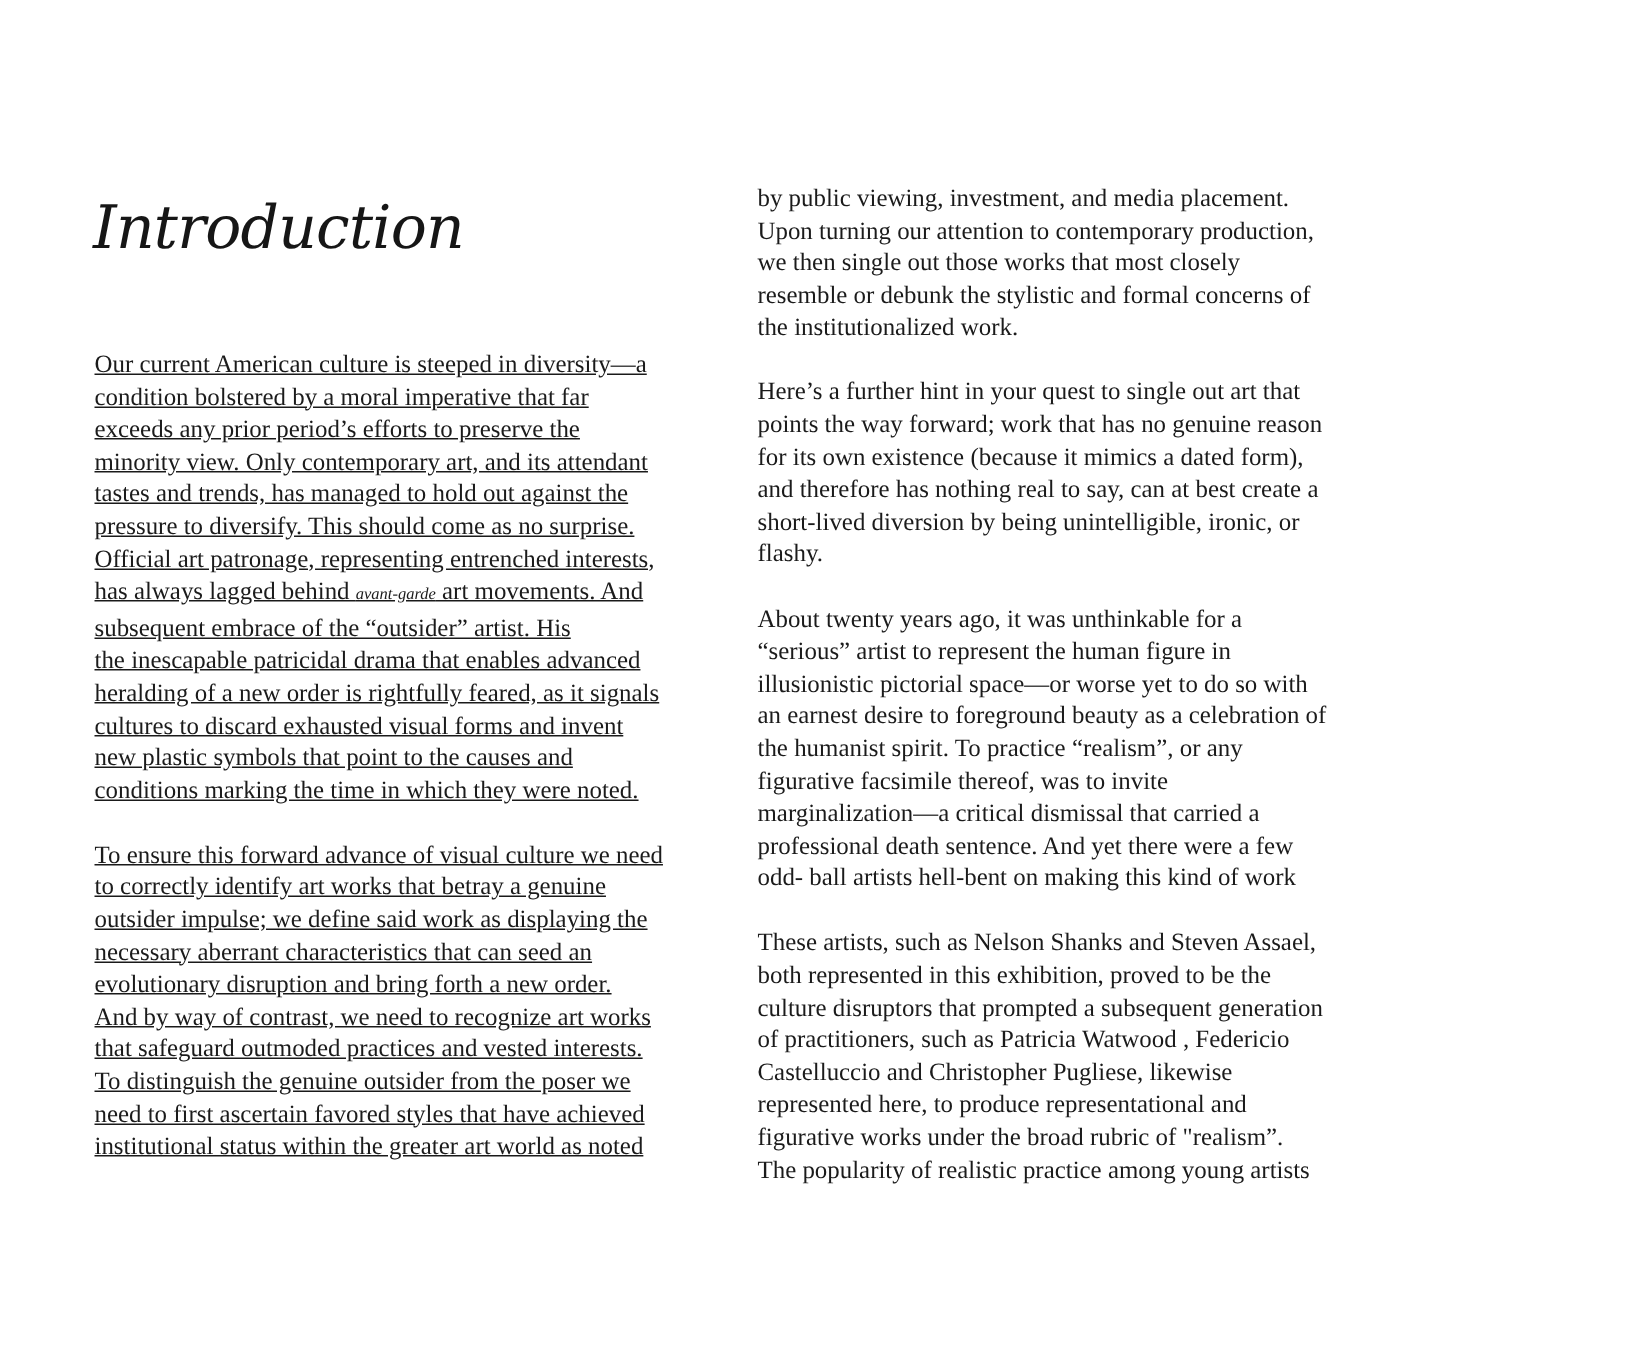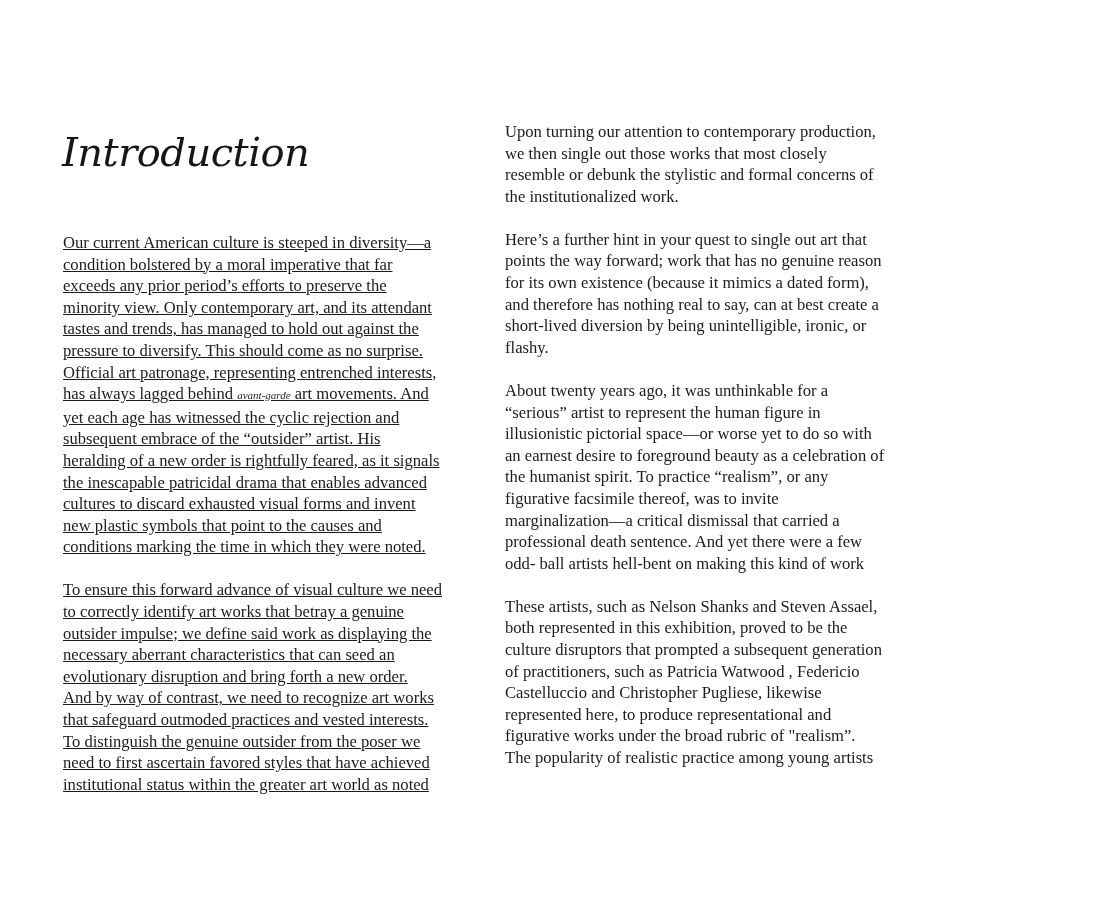--- a/index.html
+++ b/index.html
@@ -57,44 +57,44 @@
 <div class="column col-left">
   <p class="para">
     <span class="line">Our current American culture is steeped in diversity—a</span>
     <span class="line">condition bolstered by a moral imperative that far</span>
     <span class="line">exceeds any prior period’s efforts to preserve the</span>
     <span class="line">minority view.  Only contemporary art, and its attendant</span>
     <span class="line">tastes and trends, has managed to hold out against the</span>
     <span class="line">pressure to diversify.  This should come as no surprise.</span>
     <span class="line">Official art patronage, representing entrenched interests,</span>
     <span class="line"><span>has always lagged behind </span><i>avant-garde</i><span> art movements. And</span></span>
-    <span class="line">yet each age has witnessed the cyclic rejection and</span>
     <span class="line">subsequent embrace of the “outsider” artist. His</span>
+    <span class="line">the inescapable patricidal drama that enables advanced</span>
     <span class="line">heralding of a new order is rightfully feared, as it signals</span>
-    <span class="line">the inescapable patricidal drama that enables advanced</span>
     <span class="line">cultures to discard exhausted visual forms and invent</span>
     <span class="line">new plastic symbols that point to the causes and</span>
     <span class="line">conditions marking the time in which they were noted.</span>
   </p>
   <p class="para">
     <span class="line">To ensure this forward advance of visual culture we need</span>
     <span class="line">to correctly identify art works that betray a genuine</span>
     <span class="line">outsider impulse; we define said work as displaying the</span>
     <span class="line">necessary aberrant characteristics that can seed an</span>
     <span class="line">evolutionary disruption and bring forth a new order.</span>
     <span class="line">And by way of contrast, we need to recognize art works</span>
     <span class="line">that safeguard outmoded practices and vested interests.</span>
     <span class="line">To distinguish the genuine outsider from the poser we</span>
     <span class="line">need to first ascertain favored styles that have achieved</span>
     <span class="line">institutional status within the greater art world as noted</span>
   </p>
 </div>
 
 <div class="column col-right">
   <p class="para">
+    <span class="line">by public viewing, investment, and media placement.</span>
     <span class="line">Upon turning our attention to contemporary production,</span>
     <span class="line">we then single out those works that most closely</span>
     <span class="line">resemble or debunk the stylistic and formal concerns of</span>
     <span class="line">the institutionalized work.</span>
   </p>
   <p class="para">
     <span class="line">Here’s a further hint in your quest to single out art that</span>
     <span class="line">points the way forward; work that has no genuine reason</span>
     <span class="line">for its own existence (because it mimics a dated form),</span>
     <span class="line">and therefore has nothing real to say, can at best create a</span>

